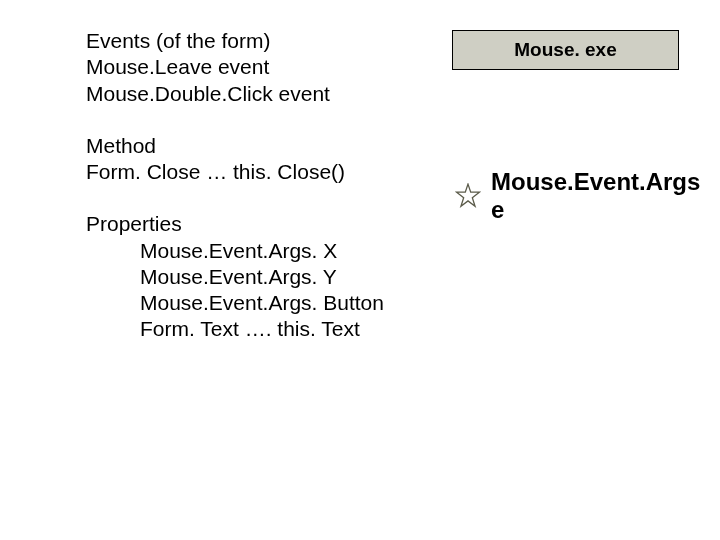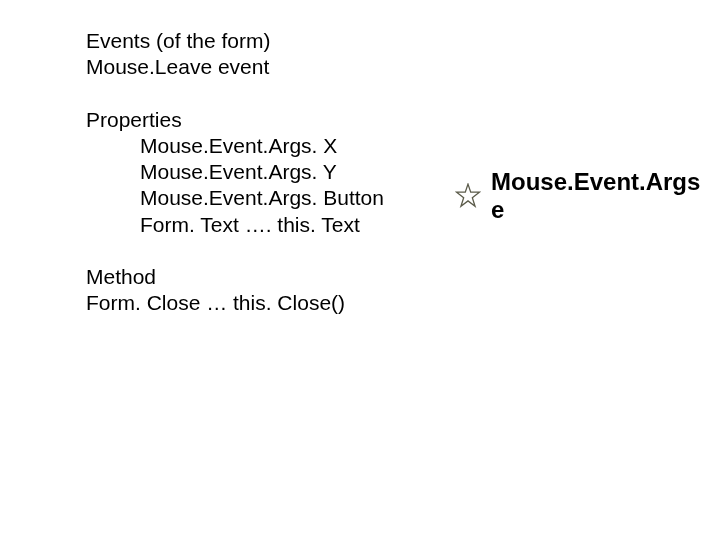--- a/index.html
+++ b/index.html
@@ -64,37 +64,41 @@
 </head>
 <body>
 
 <div class="slide">
 
   <div class="left-col">
 
     <div class="block">
       <div>Events (of the form)</div>
       <div>Mouse.Leave event</div>
+      <div>Mouse.Double.Click event</div>
+    </div>
+
+    <div class="block">
+      <div>Method</div>
+      <div>Form. Close … this. Close()</div>
     </div>
 
     <div class="block">
       <div>Properties</div>
       <div class="indent">Mouse.Event.Args. X</div>
       <div class="indent">Mouse.Event.Args. Y</div>
       <div class="indent">Mouse.Event.Args. Button</div>
       <div class="indent">Form. Text ….  this. Text</div>
     </div>
 
-    <div class="block">
-      <div>Method</div>
-      <div>Form. Close … this. Close()</div>
-    </div>
-
   </div>
 
+  <div class="exe-box">
+    <span>Mouse. exe</span>
+  </div>
 
   <div class="star-line">
     <svg viewBox="0 0 24 24">
       <polygon points="12,1 14.5,8.5 22.5,8.5 16,13.5 18.5,21.5 12,16.5 5.5,21.5 8,13.5 1.5,8.5 9.5,8.5" fill="none" stroke="#5b5b4a" stroke-width="1.2"></polygon>
     </svg>
     <span>Mouse.Event.Args e</span>
   </div>
 
 </div>
 

